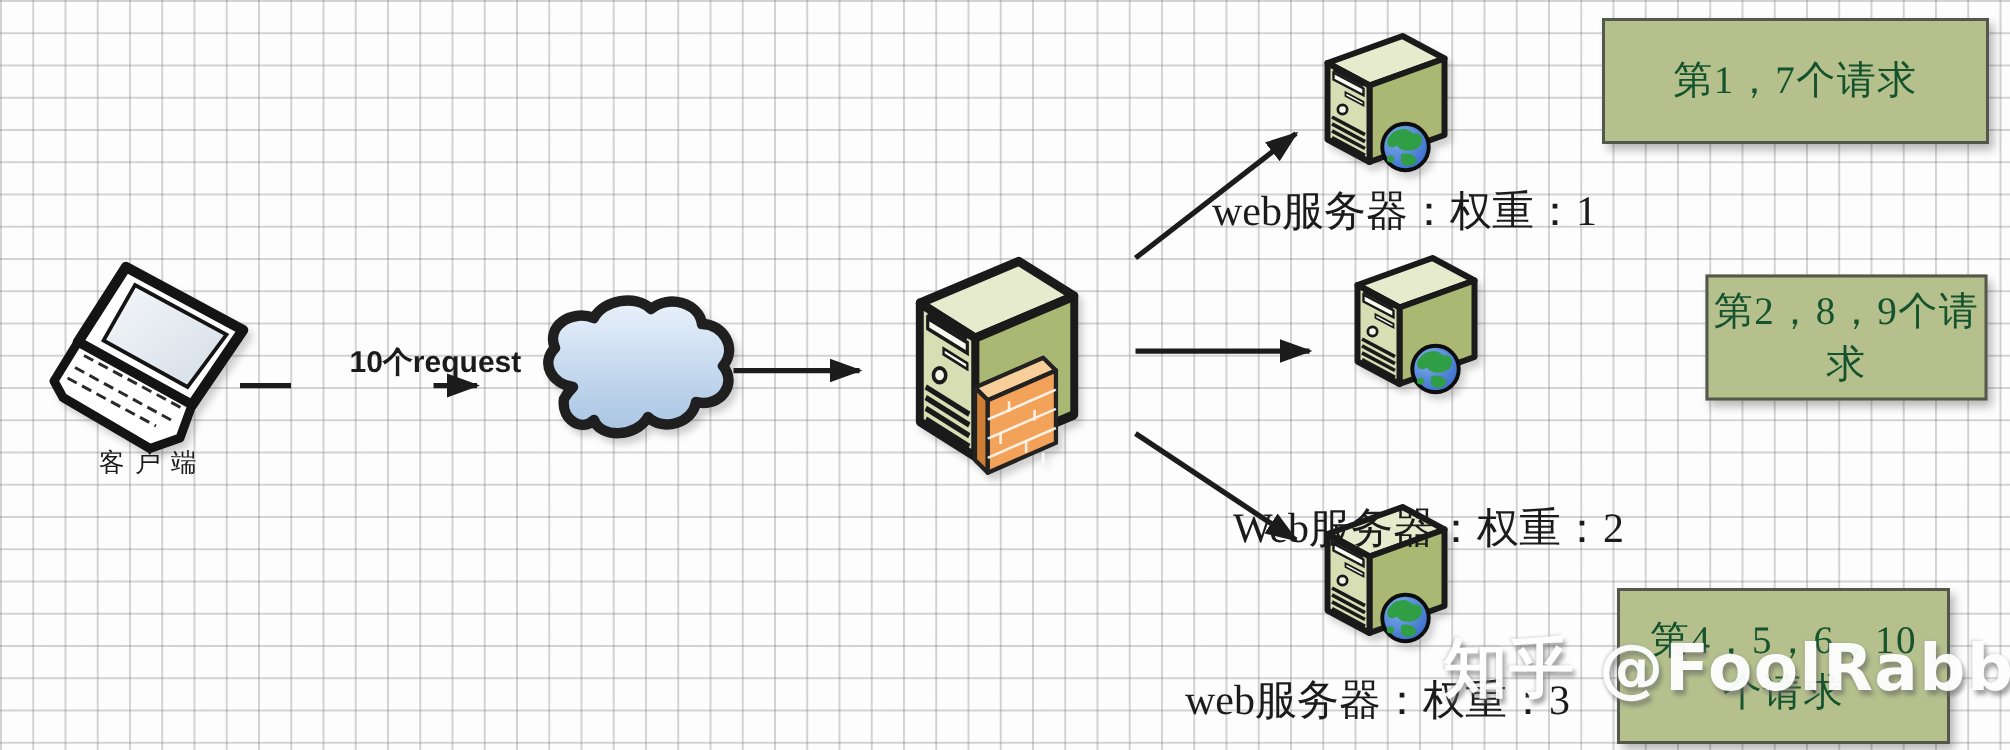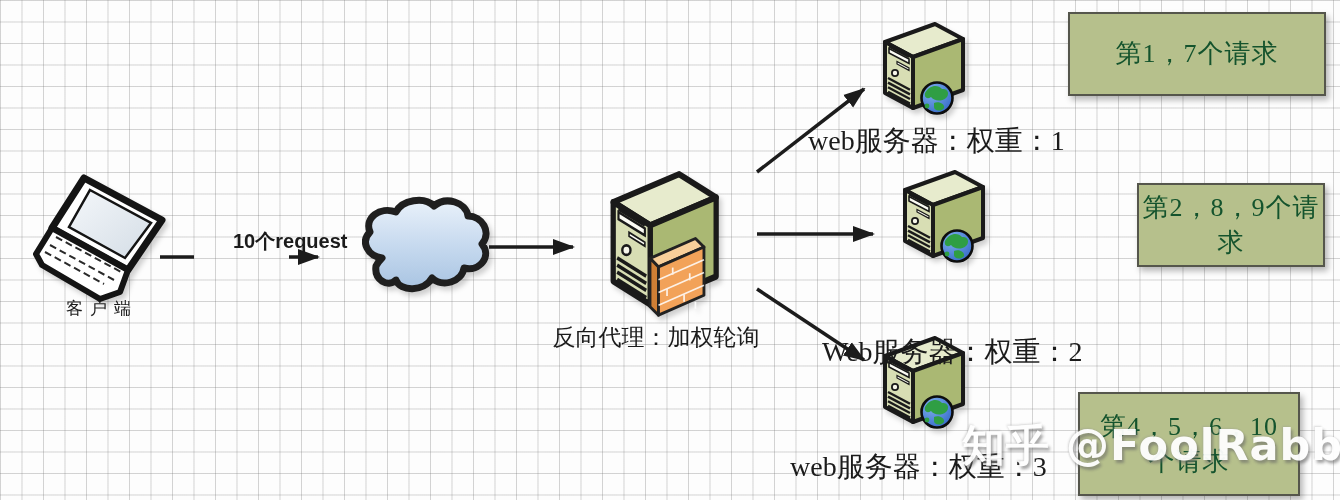--- a/index.html
+++ b/index.html
@@ -150,21 +150,20 @@
       <line x1="289" y1="257" x2="318" y2="257" marker-end="url(#ah)"></line>
       <line x1="489" y1="247" x2="573" y2="247" marker-end="url(#ah)"></line>
       <line x1="757" y1="172" x2="864" y2="89" marker-end="url(#ah)"></line>
       <line x1="757" y1="234" x2="873" y2="234" marker-end="url(#ah)"></line>
       <line x1="757" y1="289" x2="864" y2="360" marker-end="url(#ah)"></line>
     </g>
   </svg>
 
   <div class="lbl client-lbl">客户端</div>
   <div class="lbl req-lbl">10个request</div>
-  <div class="lbl proxy-lbl">反向代理：加权轮询</div>
   <div class="s-lbl" id="s1-lbl">web服务器：权重：1</div>
   <div class="s-lbl" id="s2-lbl">Web服务器：权重：2</div>
   <div class="s-lbl" id="s3-lbl">web服务器：权重：3</div>
 
   <div class="result-box" id="box1">
     <span>第1，7个请求</span>
   </div>
   <div class="result-box" id="box2">
     <span>第2，8，9个请求</span>
   </div>

